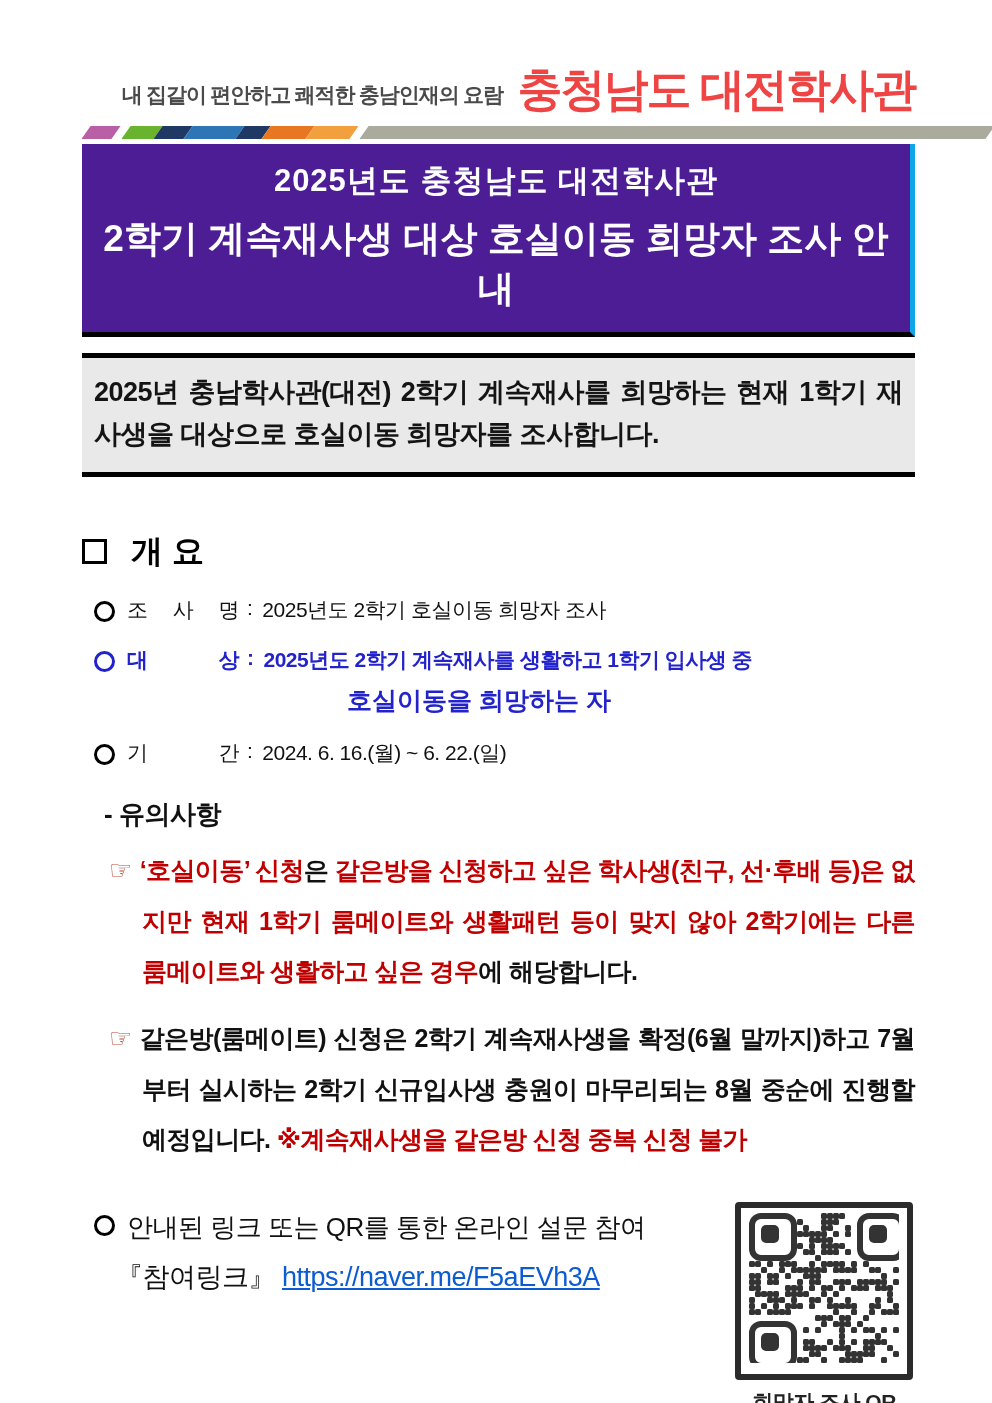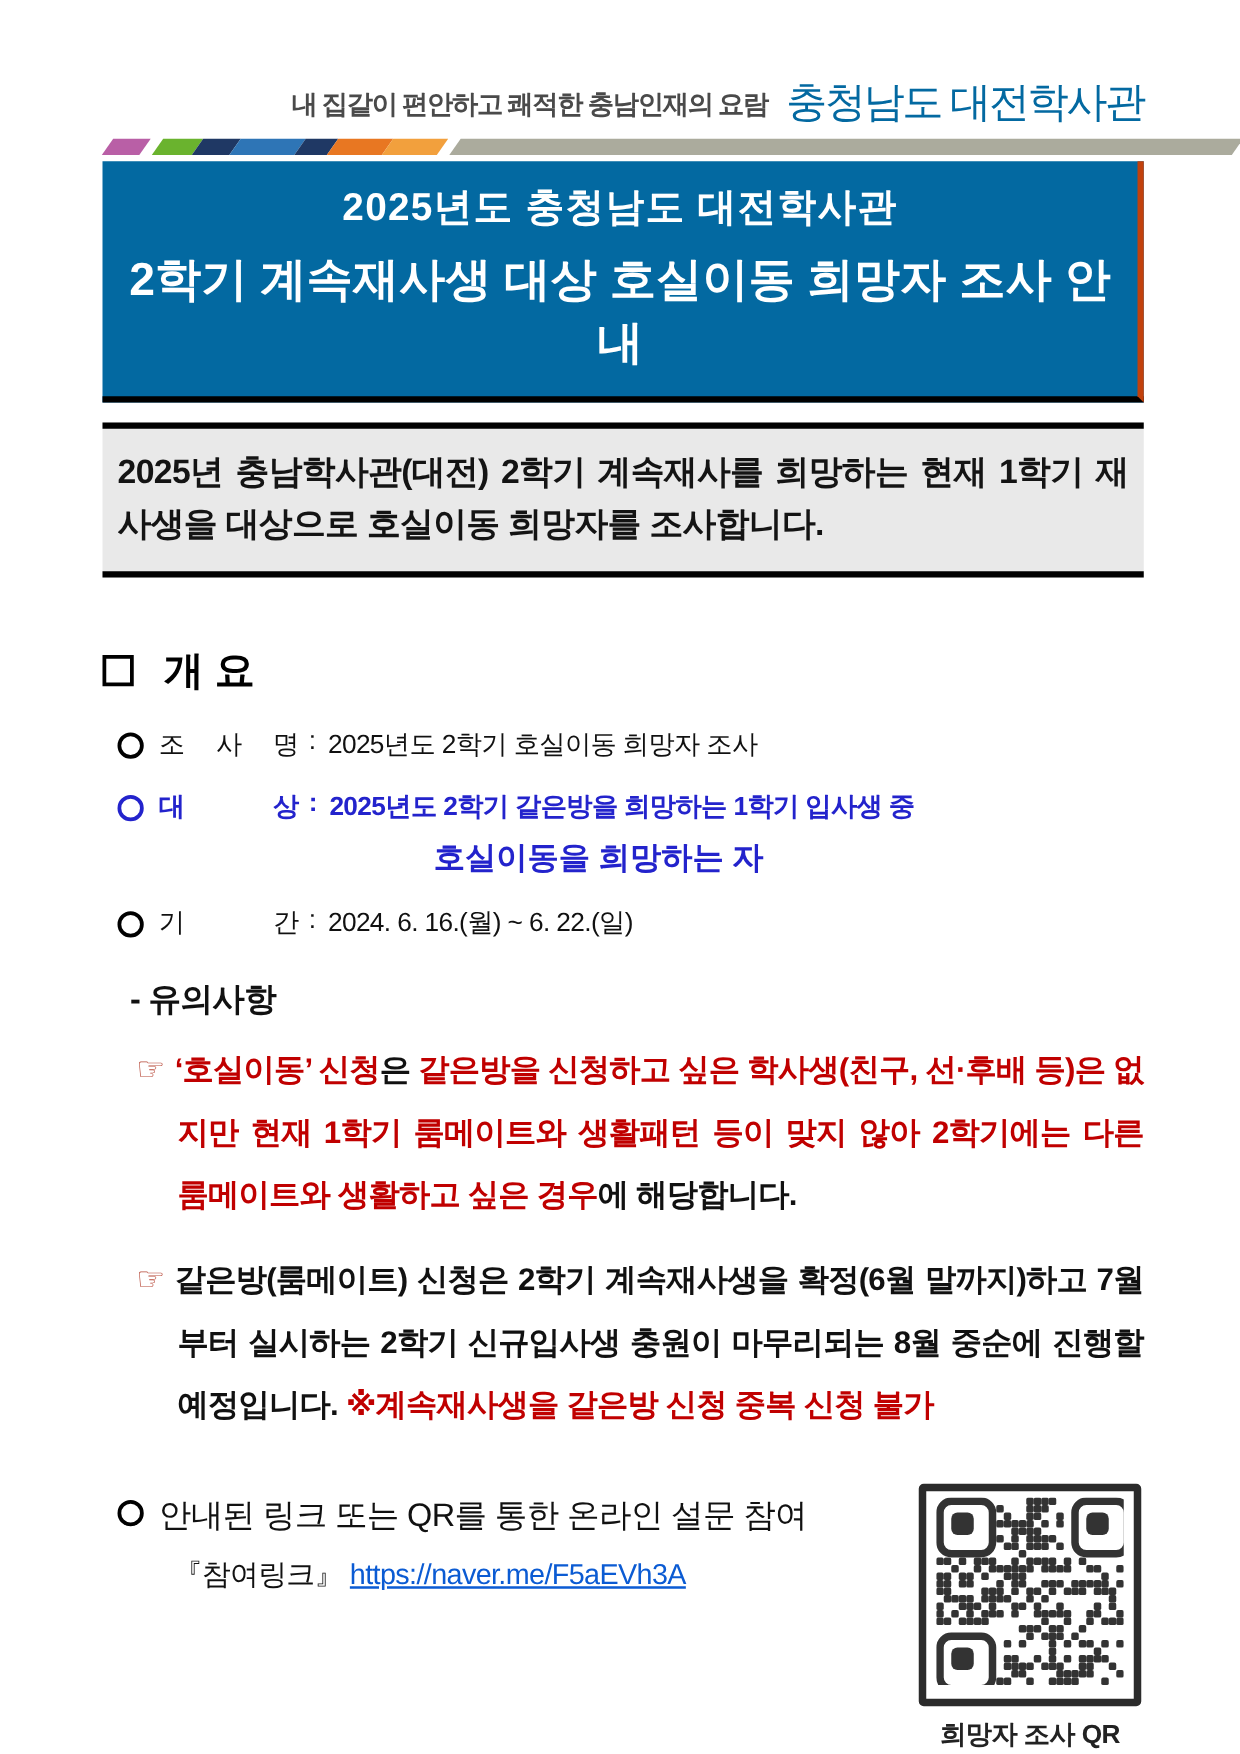--- a/index.html
+++ b/index.html
@@ -10,40 +10,40 @@
   }
   .content{padding:0 77px 0 82px;}
 
   
   .slogan-row{padding-top:60px;text-align:right;white-space:nowrap;}
   .slogan-small{
     font-family:"Liberation Serif","DejaVu Serif",serif;
     font-size:21px;font-weight:700;color:#4a4a4a;letter-spacing:-1px;
   }
   .slogan-brand{
-    font-size:33px;font-weight:400;color:#0369a1;letter-spacing:-2px;
+    font-size:45px;font-weight:700;color:#ef4444;letter-spacing:-2px;
     margin-left:10px;vertical-align:-3px;
   }
 
   
   .bar{height:13px;margin-top:6px;position:relative;margin-left:0;}
   .bar span{position:absolute;top:0;height:13px;transform:skewX(-35deg);}
   .b1{left:4px;width:30px;background:#b95fa6;}
   .b2{left:44px;width:32px;background:#6ab32e;}
   .b3{left:76px;width:30px;background:#1f3864;}
   .b4{left:106px;width:52px;background:#2e75b6;}
   .b5{left:158px;width:26px;background:#1f3864;}
   .b6{left:184px;width:44px;background:#e87722;}
   .b7{left:228px;width:44px;background:#f2a03d;}
   .b8{left:282px;width:626px;background:#abab9d;}
 
   
   .title-block{
-    margin-top:5px;background:#0369a1;color:#fff;text-align:center;
-    border-right:5px solid #c2410c;border-bottom:5px solid #000;
+    margin-top:5px;background:#4c1d95;color:#fff;text-align:center;
+    border-right:5px solid #0ea5e9;border-bottom:5px solid #000;
     padding:16px 6px 18px 6px;
   }
   .title-line1{font-size:31px;font-weight:800;letter-spacing:1px;}
   .title-line2{font-size:37px;font-weight:800;letter-spacing:0;margin-top:12px;}
 
   
   .intro-box{
     margin-top:16px;background:#e9e9e9;
     border-top:5px solid #000;border-bottom:5px solid #000;
     padding:14px 12px 16px 12px;
@@ -75,21 +75,21 @@
   .note1{margin-top:12px;}
   .note2{margin-top:16px;}
   .hand{color:#b84a3a;font-weight:400;padding-right:8px;font-size:26px;}
   .red-txt{color:#c00000;}
   .black-txt{color:#111;}
 
   
   .participation{position:relative;margin-top:46px;min-height:230px;}
   .part-heading{display:flex;align-items:center;gap:14px;}
   .part-bullet{margin-top:26px;max-width:620px;font-size:26px;}
-  .link-line{margin-left:57px;margin-top:14px;font-size:23px;letter-spacing:-0.5px;}
+  .link-line{margin-left:34px;margin-top:14px;font-size:27px;letter-spacing:-0.5px;}
   .link-prefix{color:#111;}
   .link-url{color:#0b5bd3;text-decoration:underline;font-weight:400;}
 
   .qr-wrap{position:absolute;right:0;top:-8px;width:182px;text-align:center;}
   .qr-frame{
     width:156px;height:156px;border:6px solid #2b2b2b;border-radius:4px;
     padding:5px;background:#fff;display:inline-block;
   }
   .qr-caption{margin-top:8px;font-size:21px;font-weight:800;color:#222;letter-spacing:-0.5px;}
 </style>
@@ -140,21 +140,21 @@
       <span class="dot"></span>
       <span class="lbl">조 사 명</span>
       <span class="colon">:</span>
       <span>2025년도 2학기 호실이동 희망자 조사</span>
     </div>
 
     <div class="item blue-txt">
       <span class="dot blue"></span>
       <span class="lbl">대 상</span>
       <span class="colon">:</span>
-      <span>2025년도 2학기 같은방을 희망하는 1학기 입사생 중</span>
+      <span>2025년도 2학기 계속재사를 생활하고 1학기 입사생 중</span>
     </div>
     <div class="blue-line2 blue-txt">호실이동을 희망하는 자</div>
 
     <div class="item">
       <span class="dot"></span>
       <span class="lbl">기 간</span>
       <span class="colon">:</span>
       <span>2024. 6. 16.(월) ~ 6. 22.(일)</span>
     </div>
 

